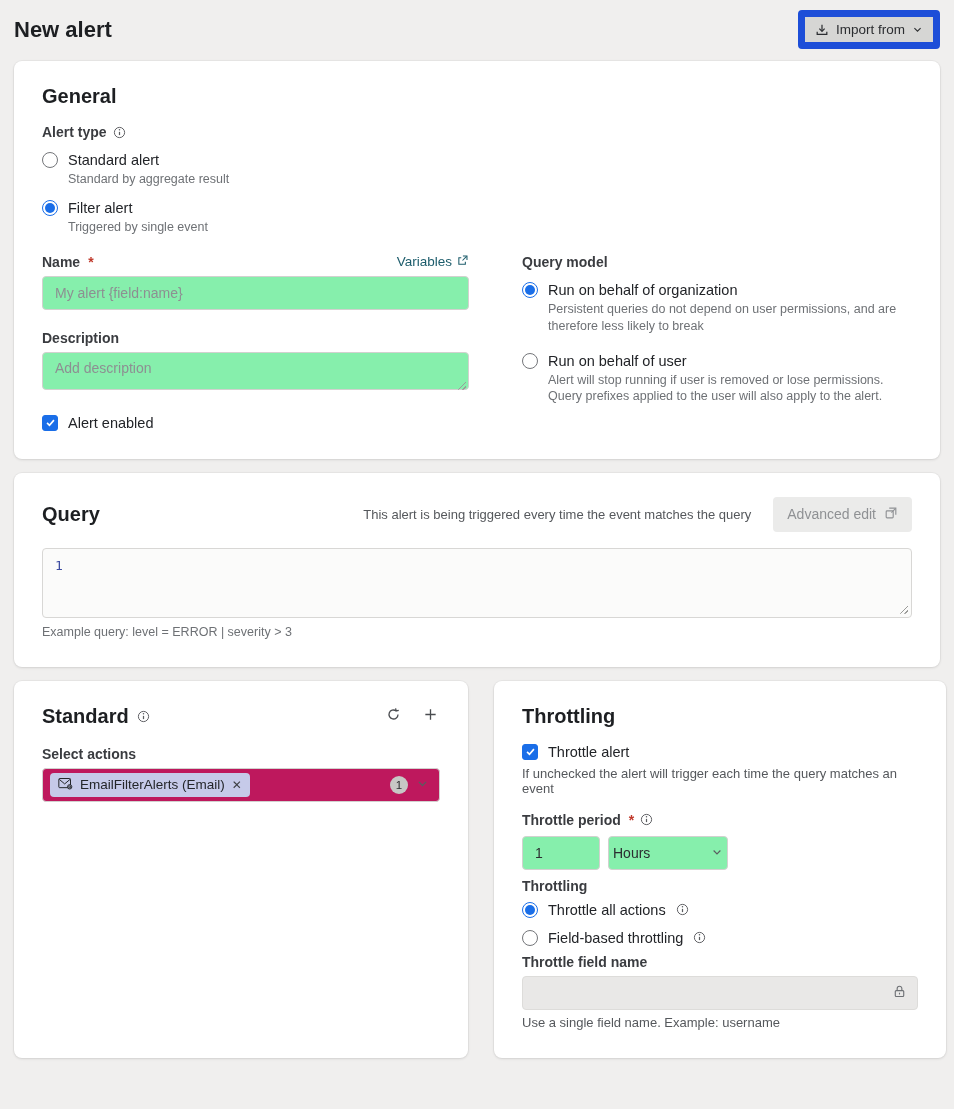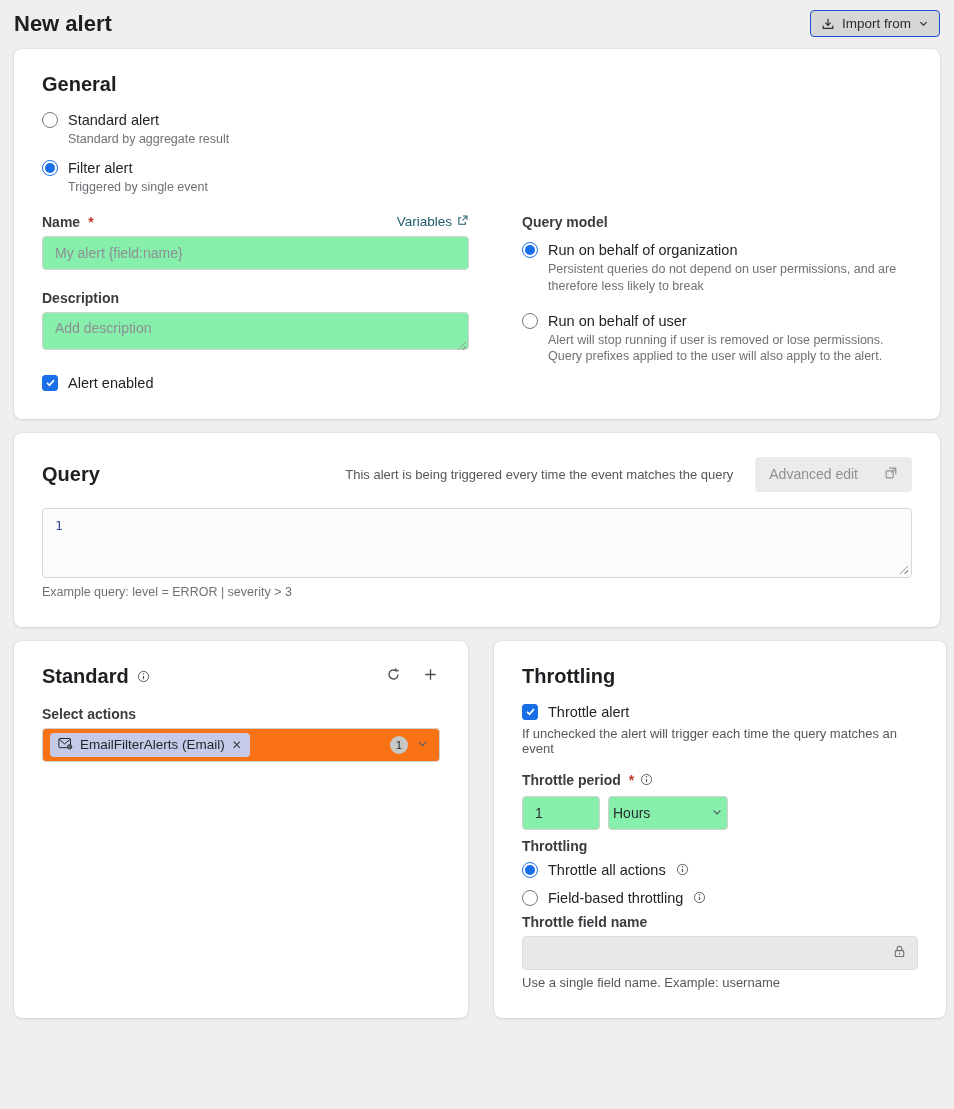--- a/index.html
+++ b/index.html
@@ -11,21 +11,21 @@
     font-size:14px;
   }
   
   .page-header {
     display:flex; justify-content:space-between; align-items:center;
     padding:10px 14px 12px 14px;
   }
   .page-title { font-size:22px; font-weight:bold; color:#1d1f22; }
   .btn-gray {
     display:inline-flex; align-items:center; gap:7px;
-    background:#d6d6d4; border:1px solid #1d4ed8; border-radius:4px;
+    background:#d6d6d4; border:7px solid #1d4ed8; border-radius:4px;
     padding:5px 10px; font-size:13.5px; color:#2b2d30; cursor:pointer;
   }
   .btn-gray svg { display:block; }
   
   .card {
     background:#ffffff; border-radius:8px;
     box-shadow:0 1px 3px rgba(0,0,0,0.10), 0 0 0 1px rgba(0,0,0,0.03);
     margin:0 14px 14px 14px;
     padding:24px 28px 28px 28px;
   }
@@ -71,21 +71,21 @@
   .link-teal {
     color:#1c5c6b; font-size:13.5px; text-decoration:none;
     display:inline-flex; align-items:center; gap:4px; cursor:pointer;
   }
   .info-icon { color:#5a5c60; display:inline-flex; }
   
   .query-head { display:flex; align-items:center; justify-content:space-between; }
   .query-head-right { display:flex; align-items:center; gap:22px; }
   .query-hint { font-size:13px; color:#55585c; }
   .btn-advanced {
-    display:inline-flex; align-items:center; gap:26px;
+    display:inline-flex; align-items:center; gap:8px;
     background:#ebebea; border:none; border-radius:4px;
     padding:9px 14px; font-size:14px; color:#8f9194; cursor:pointer;
   }
   .query-editor {
     position:relative; margin-top:16px; height:70px;
     background:#fbfbfa; border:1px solid #d8d7d5; border-radius:4px;
     padding:8px 12px;
   }
   .line-no { font-family:"DejaVu Sans Mono","Liberation Mono",monospace; font-size:13px; color:#3b4ba0; }
   .query-example { margin-top:7px; font-size:12.5px; color:#6e7175; }
@@ -93,21 +93,21 @@
   .bottom-row { display:flex; gap:26px; margin:0 8px 18px 14px; align-items:stretch; }
   .bottom-row .card { margin:0; }
   .actions-card { width:454px; flex:0 0 454px; }
   .throttle-card { flex:1; }
   .card-title-row { display:flex; align-items:center; justify-content:space-between; }
   .title-with-info { display:flex; align-items:center; gap:8px; }
   .icon-btn { background:none; border:none; color:#4a4c50; cursor:pointer; padding:2px; display:inline-flex; }
   .icon-btn + .icon-btn { margin-left:14px; }
   
   .select-actions {
-    margin-top:6px; background:#f97316; border:1px solid #d2d1cf; border-radius:4px;
+    margin-top:6px; background:#be185d; border:1px solid #d2d1cf; border-radius:4px;
     height:34px; display:flex; align-items:center; padding:0 10px 0 7px; cursor:pointer;
   }
   .action-tag {
     display:inline-flex; align-items:center; gap:7px;
     background:#c6cae9; border-radius:4px; padding:4px 8px;
     font-size:13.5px; color:#24262a;
   }
   .tag-close { cursor:pointer; color:#3d3f43; font-size:12px; line-height:1; }
   .select-right { margin-left:auto; display:flex; align-items:center; gap:8px; }
   .count-badge {
@@ -146,20 +146,30 @@
           <path d="M3.5 6l4.5 4.5L12.5 6"></path>
         </svg>
     </span>
   </button>
 </div>
 
 <div class="card">
   <div class="card-title">General</div>
 
   <div class="form-row" style="margin-top:16px;">
+    <div class="field-label">
+      <span>Alert type</span>
+      <span class="info-icon">
+        <svg width="13" height="13" viewBox="0 0 16 16">
+            <circle cx="8" cy="8" r="6.3" fill="none" stroke="currentColor" stroke-width="1.2"></circle>
+            <line x1="8" y1="7.2" x2="8" y2="11.2" stroke="currentColor" stroke-width="1.5"></line>
+            <circle cx="8" cy="4.6" r="0.95" fill="currentColor"></circle>
+          </svg>
+      </span>
+    </div>
 
     <div class="radio-row">
       <span class="radio"></span>
       <span class="opt-label">Standard alert</span>
     </div>
     <div class="sub-desc">Standard by aggregate result</div>
 
     <div class="radio-row">
       <span class="radio checked"></span>
       <span class="opt-label">Filter alert</span>

